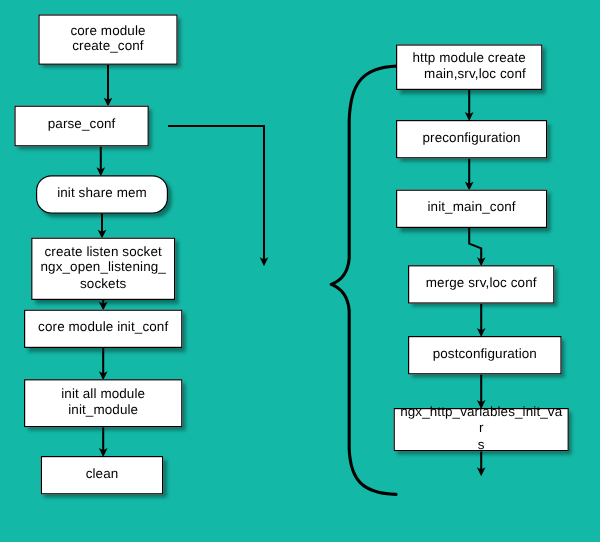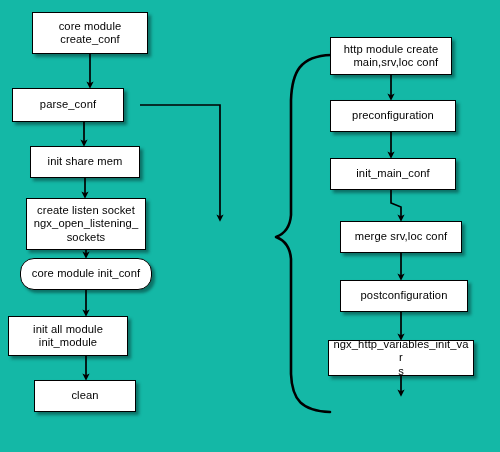--- a/index.html
+++ b/index.html
@@ -83,35 +83,35 @@
 
   <div class="node" style="left:32px;top:12px;width:116px;height:42px;">
     <span class="lbl">core module
 create_conf</span>
   </div>
 
   <div class="node" style="left:12px;top:88px;width:112px;height:34px;">
     <span class="lbl">parse_conf</span>
   </div>
 
-  <div class="node" style="left:30px;top:146px;width:110px;height:32px;">
+  <div class="node" style="left:30px;top:146px;width:110px;height:32px;border-radius:13px;">
     <span class="lbl">init share mem</span>
   </div>
 
   <div class="node" style="left:26px;top:198px;width:120px;height:52px;">
     <span class="lbl">create listen socket
 ngx_open_listening_
 sockets</span>
   </div>
 
-  <div class="node" style="left:20px;top:258px;width:132px;height:32px;border-radius:14px;">
+  <div class="node" style="left:20px;top:258px;width:132px;height:32px;">
     <span class="lbl">core module init_conf</span>
   </div>
 
-  <div class="node" style="left:8px;top:316px;width:120px;height:40px;">
+  <div class="node" style="left:20px;top:316px;width:132px;height:40px;">
     <span class="lbl">init all module
 init_module</span>
   </div>
 
   <div class="node" style="left:34px;top:380px;width:102px;height:32px;">
     <span class="lbl">clean</span>
   </div>
 
 
   <div class="node" style="left:330px;top:37px;width:122px;height:38px;text-align:right;">

